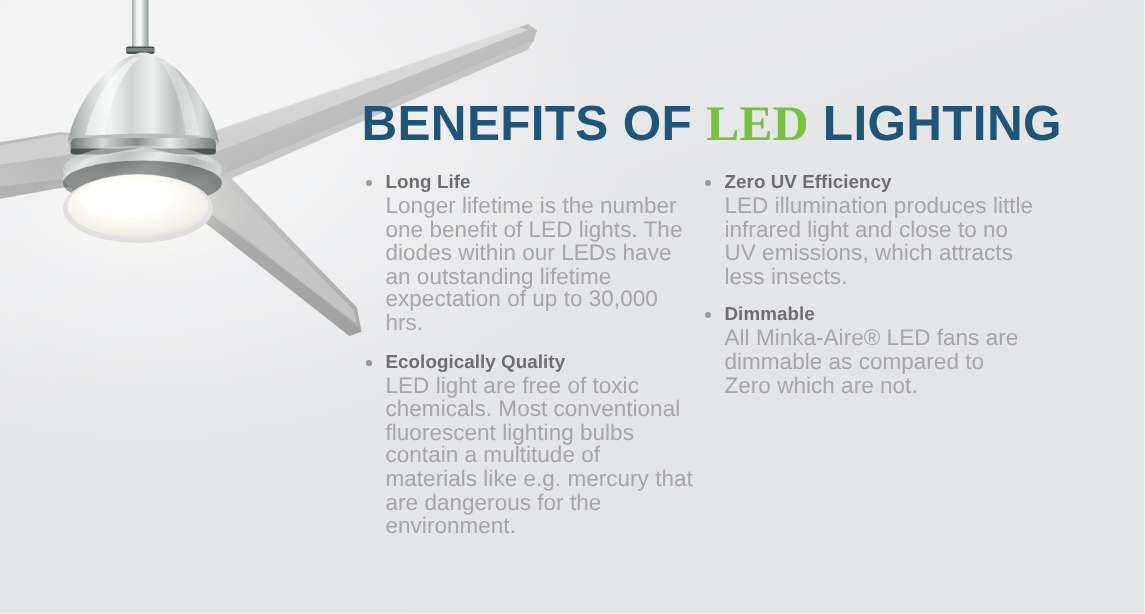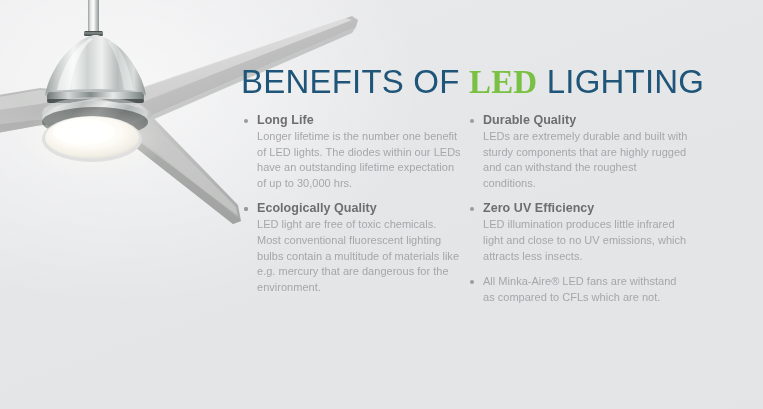--- a/index.html
+++ b/index.html
@@ -49,21 +49,21 @@
     font-weight: 400;
     line-height: 40px;
     white-space: nowrap;
   }
   .title .led {
     color: #7ac143;
     font-weight: 700;
     font-family: Liberation Serif, serif;
   }
   .title .w {
-    font-weight: 400;
+    font-weight: 700;
   }
 
   .columns {
     display: flex;
     margin-top: 11px;
   }
   .col {
     width: 222px;
   }
   .col.right {
@@ -87,21 +87,21 @@
   .item h3 {
     margin: 0 0 1px 0;
     font-size: 12.5px;
     font-weight: 700;
     color: #6e6e71;
     letter-spacing: 0.05px;
     line-height: 15px;
   }
   .item p {
     margin: 0;
-    font-size: 11px;
+    font-size: 15px;
     color: #a7a7aa;
     line-height: 15.6px;
     letter-spacing: 0.02px;
   }
 </style>
 </head>
 <body>
 
 <div class="page">
   <div class="bg-wash"></div>
@@ -252,34 +252,30 @@
         <div class="item">
           <span class="bullet"></span>
           <h3>Ecologically Quality</h3>
           <p>LED light are free of toxic chemicals. Most conventional fluorescent lighting bulbs contain a multitude of materials like e.g. mercury that are dangerous for the environment.</p>
         </div>
 
       </div>
 
       <div class="col right">
 
-        <div class="item">
-          <span class="bullet"></span>
-          <h3>Durable Quality</h3>
-          <p>LEDs are extremely durable and built with sturdy components that are highly rugged and can withstand the roughest conditions.</p>
-        </div>
 
         <div class="item">
           <span class="bullet"></span>
           <h3>Zero UV Efficiency</h3>
           <p>LED illumination produces little infrared light and close to no UV emissions, which attracts less insects.</p>
         </div>
 
         <div class="item">
           <span class="bullet"></span>
-          <p>All Minka-Aire® LED fans are withstand as compared to CFLs which are not.</p>
+          <h3>Dimmable</h3>
+          <p>All Minka-Aire® LED fans are dimmable as compared to Zero which are not.</p>
         </div>
 
       </div>
 
     </div>
   </div>
 </div>
 
 </body></html>

